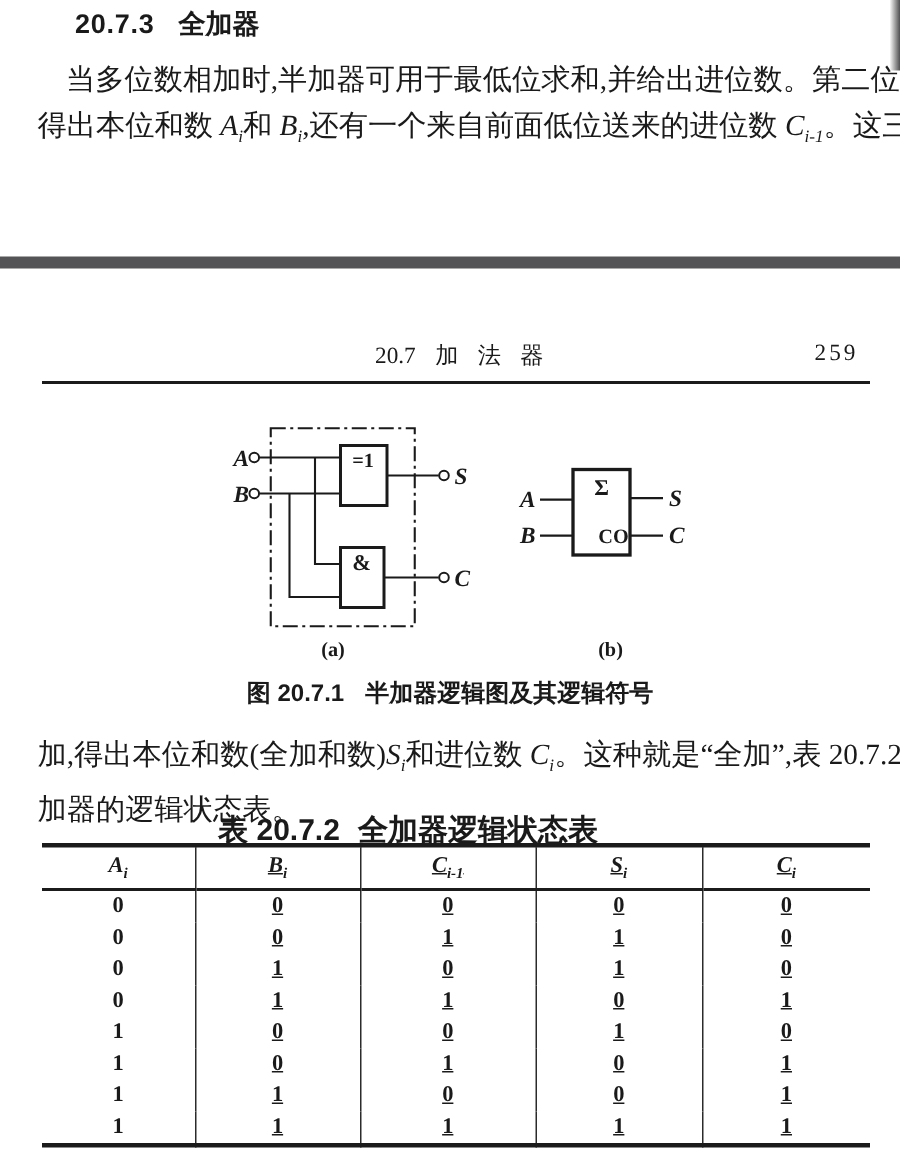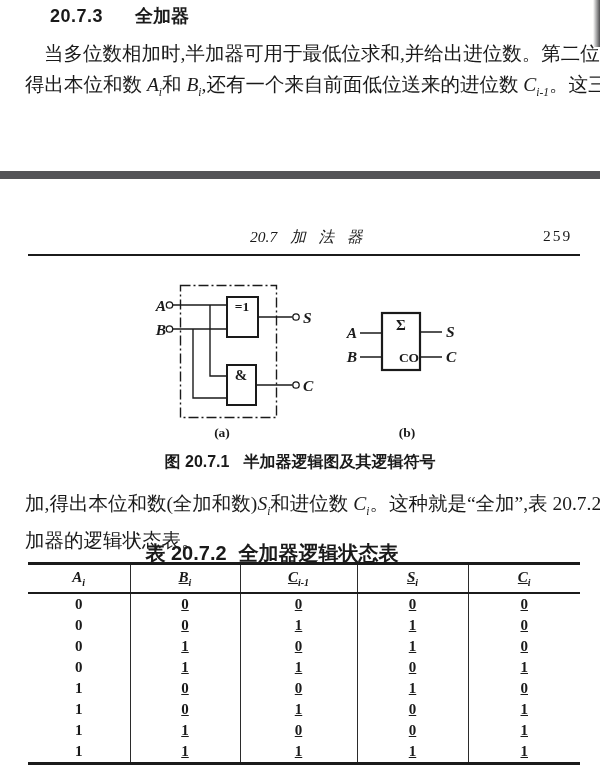--- a/index.html
+++ b/index.html
@@ -8,33 +8,33 @@
     background:#ffffff;color:#1a1a1a;
     font-family:"Liberation Serif", serif;
   }
   .abs{position:absolute;}
   
   .section-heading{
     left:50px;top:4px;
     font-family:"Liberation Sans", sans-serif;
     font-weight:bold;font-size:18px;white-space:nowrap;
   }
-  .section-heading .sec-num{margin-right:32px;letter-spacing:0.5px;}
+  .section-heading .sec-num{margin-right:16px;letter-spacing:0.5px;}
   .para{font-size:19.5px;line-height:31px;white-space:nowrap;}
   .para-1{left:25px;top:38px;}
   .para-1 .indent{padding-left:19px;}
   .para-2{left:25px;top:489px;line-height:30px;}
   .mvar{font-style:italic;font-family:"Liberation Serif", serif;}
   .para sub{font-size:11.5px;font-style:italic;letter-spacing:0;}
   
   .divider-bar{left:0;top:171px;width:600px;height:8px;background:#545457;}
   .edge-artifact{left:593px;top:0;width:7px;height:47px;
     background:linear-gradient(to right, rgba(255,255,255,0), #4e4e50);}
   
-  .running-header{left:250px;top:227px;font-size:15.5px;white-space:nowrap;font-style:italic;}
+  .running-header{left:250px;top:227px;font-size:15.5px;white-space:nowrap;}
   .running-header .rh-num{margin-right:13px;}
   .running-header .rh-title{word-spacing:9px;}
   .page-number{left:543px;top:227px;font-size:15.5px;letter-spacing:2px;text-align:center;}
   .header-rule{left:28px;top:254px;width:552px;height:2px;background:#1b1b1b;}
   
   .figure-svg{left:130px;top:265px;}
   .figure-svg text{fill:#1a1a1a;stroke:none;}
   .svg-var{font-family:"Liberation Serif", serif;font-style:italic;font-weight:bold;font-size:15.5px;}
   .svg-gate{font-family:"Liberation Serif", serif;font-weight:bold;font-size:13.5px;}
   .svg-gate-big{font-family:"Liberation Serif", serif;font-weight:bold;font-size:15px;}

